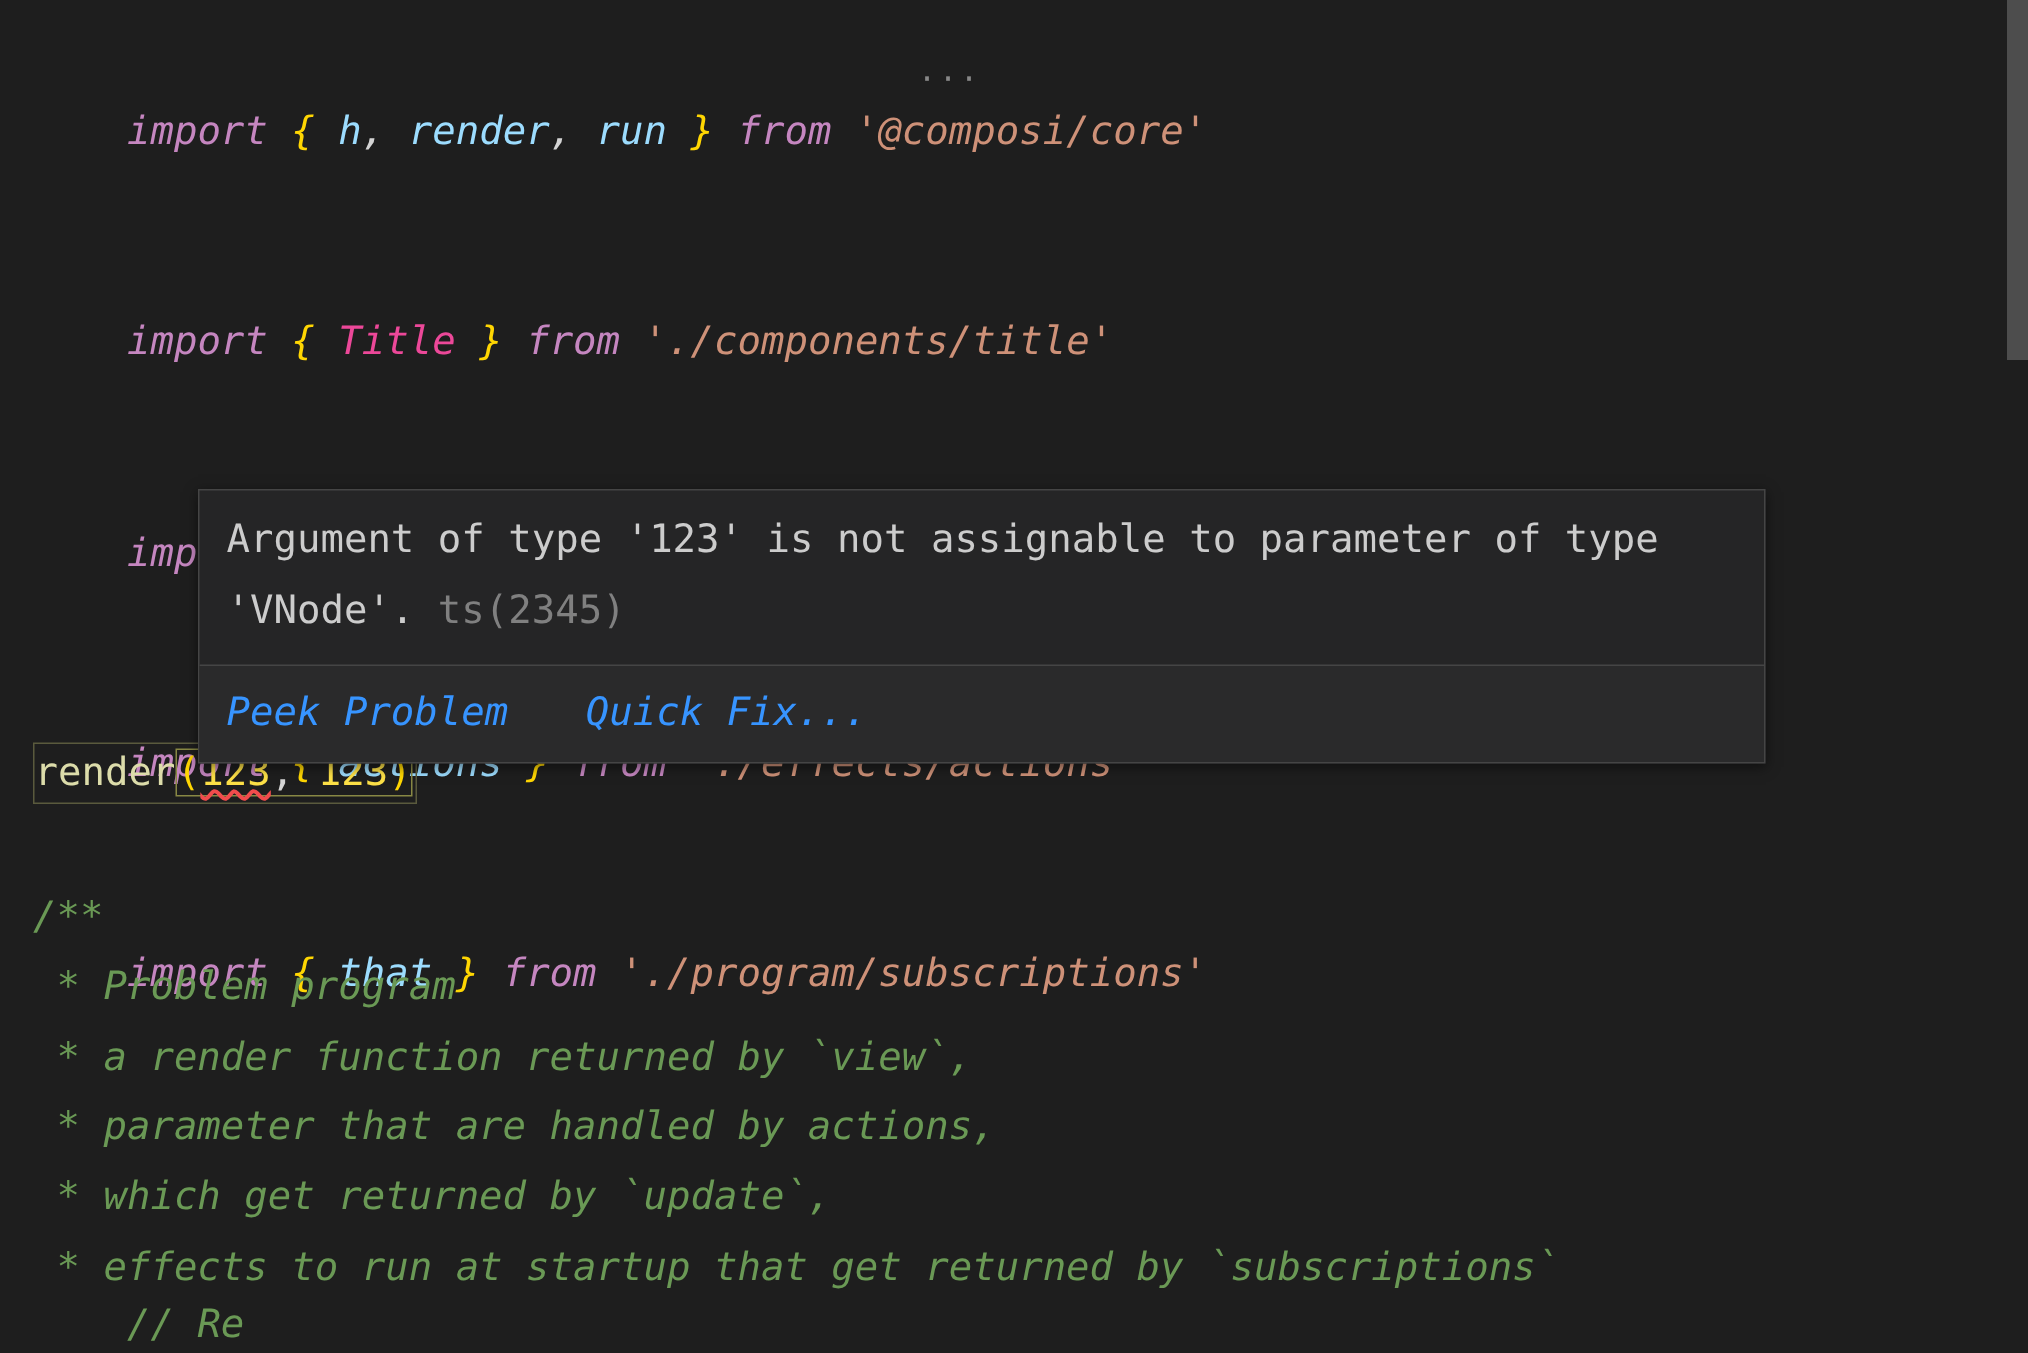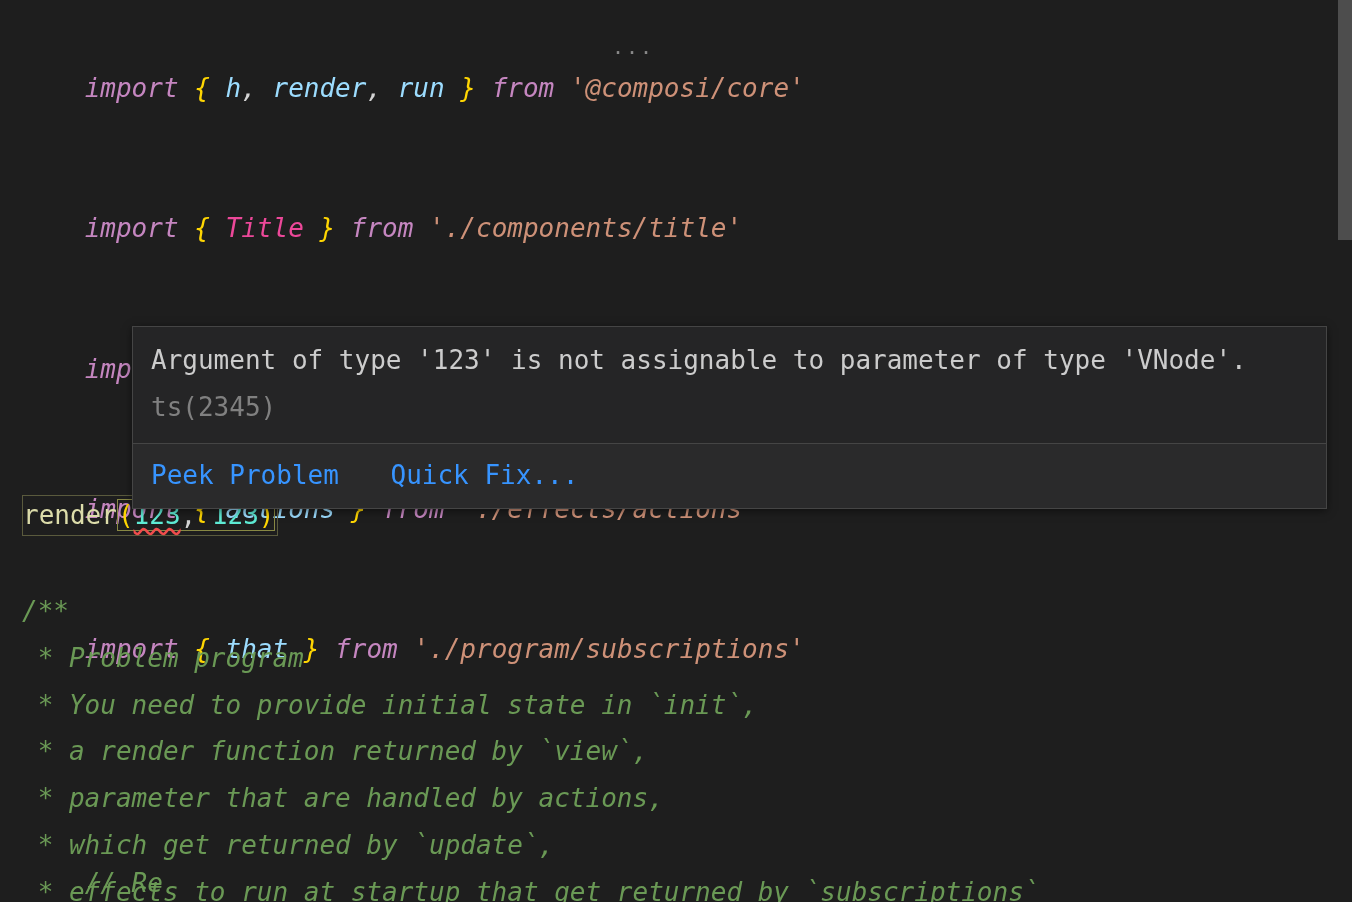--- a/index.html
+++ b/index.html
@@ -23,54 +23,55 @@
     position: relative;
     font-style: italic;
   }
   .t-keyword { color: #c586c0; }
   .t-brace   { color: #ffd602; }
   .t-ident   { color: #9cdcfe; }
   .t-class   { color: #ec4899; }
   .t-punct   { color: #d4d4d4; }
   .t-string  { color: #ce9178; }
   .t-call    { color: #dcdcaa; }
-  .t-number  { color: #5eead4; }
+  .t-number  { color: #fde047; }
   .t-comment { color: #6a9955; }
 
   .dots {
     position: absolute;
     left: 612px;
     top: 34px;
     color: #888;
     font-size: 20px;
     letter-spacing: 2px;
   }
 
   .hover-box {
     position: absolute;
     left: 132px;
     top: 326px;
-    width: 1195px;
+    width: 1045px;
     background: #252526;
     border: 1px solid #454545;
     font-size: 26px;
     z-index: 5;
     box-shadow: 0 2px 8px rgba(0,0,0,0.5);
   }
   .hover-msg {
     padding: 10px 18px 12px 18px;
     line-height: 1.8;
     font-family: inherit;
   }
   .hover-msg .msg-main { color: #cccccc; }
   .hover-msg .msg-code { color: #808080; }
   .hover-actions {
     border-top: 1px solid #454545;
     background: #2a2a2b;
     padding: 8px 18px 10px 18px;
+    font-style: italic;
   }
   .hover-actions a {
     color: #3794ff;
     text-decoration: none;
     font-family: inherit;
     margin-right: 36px;
     cursor: pointer;
   }
 
   .render-line {
@@ -149,21 +150,20 @@
   </div>
 </div>
 
 <div class="render-line">
   <span class="t-call">render</span><span class="t-brace sel"><span>(</span><span class="t-number err">123</span><span class="t-punct">, </span><span class="t-number">123</span><span>)</span></span>
 </div>
 
 <div class="editor" style="position:absolute; left:0; top:572px; padding-top:16px;">
   <div class="line t-comment">/**</div>
   <div class="line t-comment"> * Problem program</div>
-  <div class="line t-comment"> * You need to provide initial state in `init`,</div>
   <div class="line t-comment"> * a render function returned by `view`,</div>
   <div class="line t-comment"> * parameter that are handled by actions,</div>
   <div class="line t-comment"> * which get returned by `update`,</div>
   <div class="line t-comment"> * effects to run at startup that get returned by `subscriptions`</div>
 </div>
 
 <div class="scrollbar">
   <div class="scroll-thumb"></div>
 </div>
 

